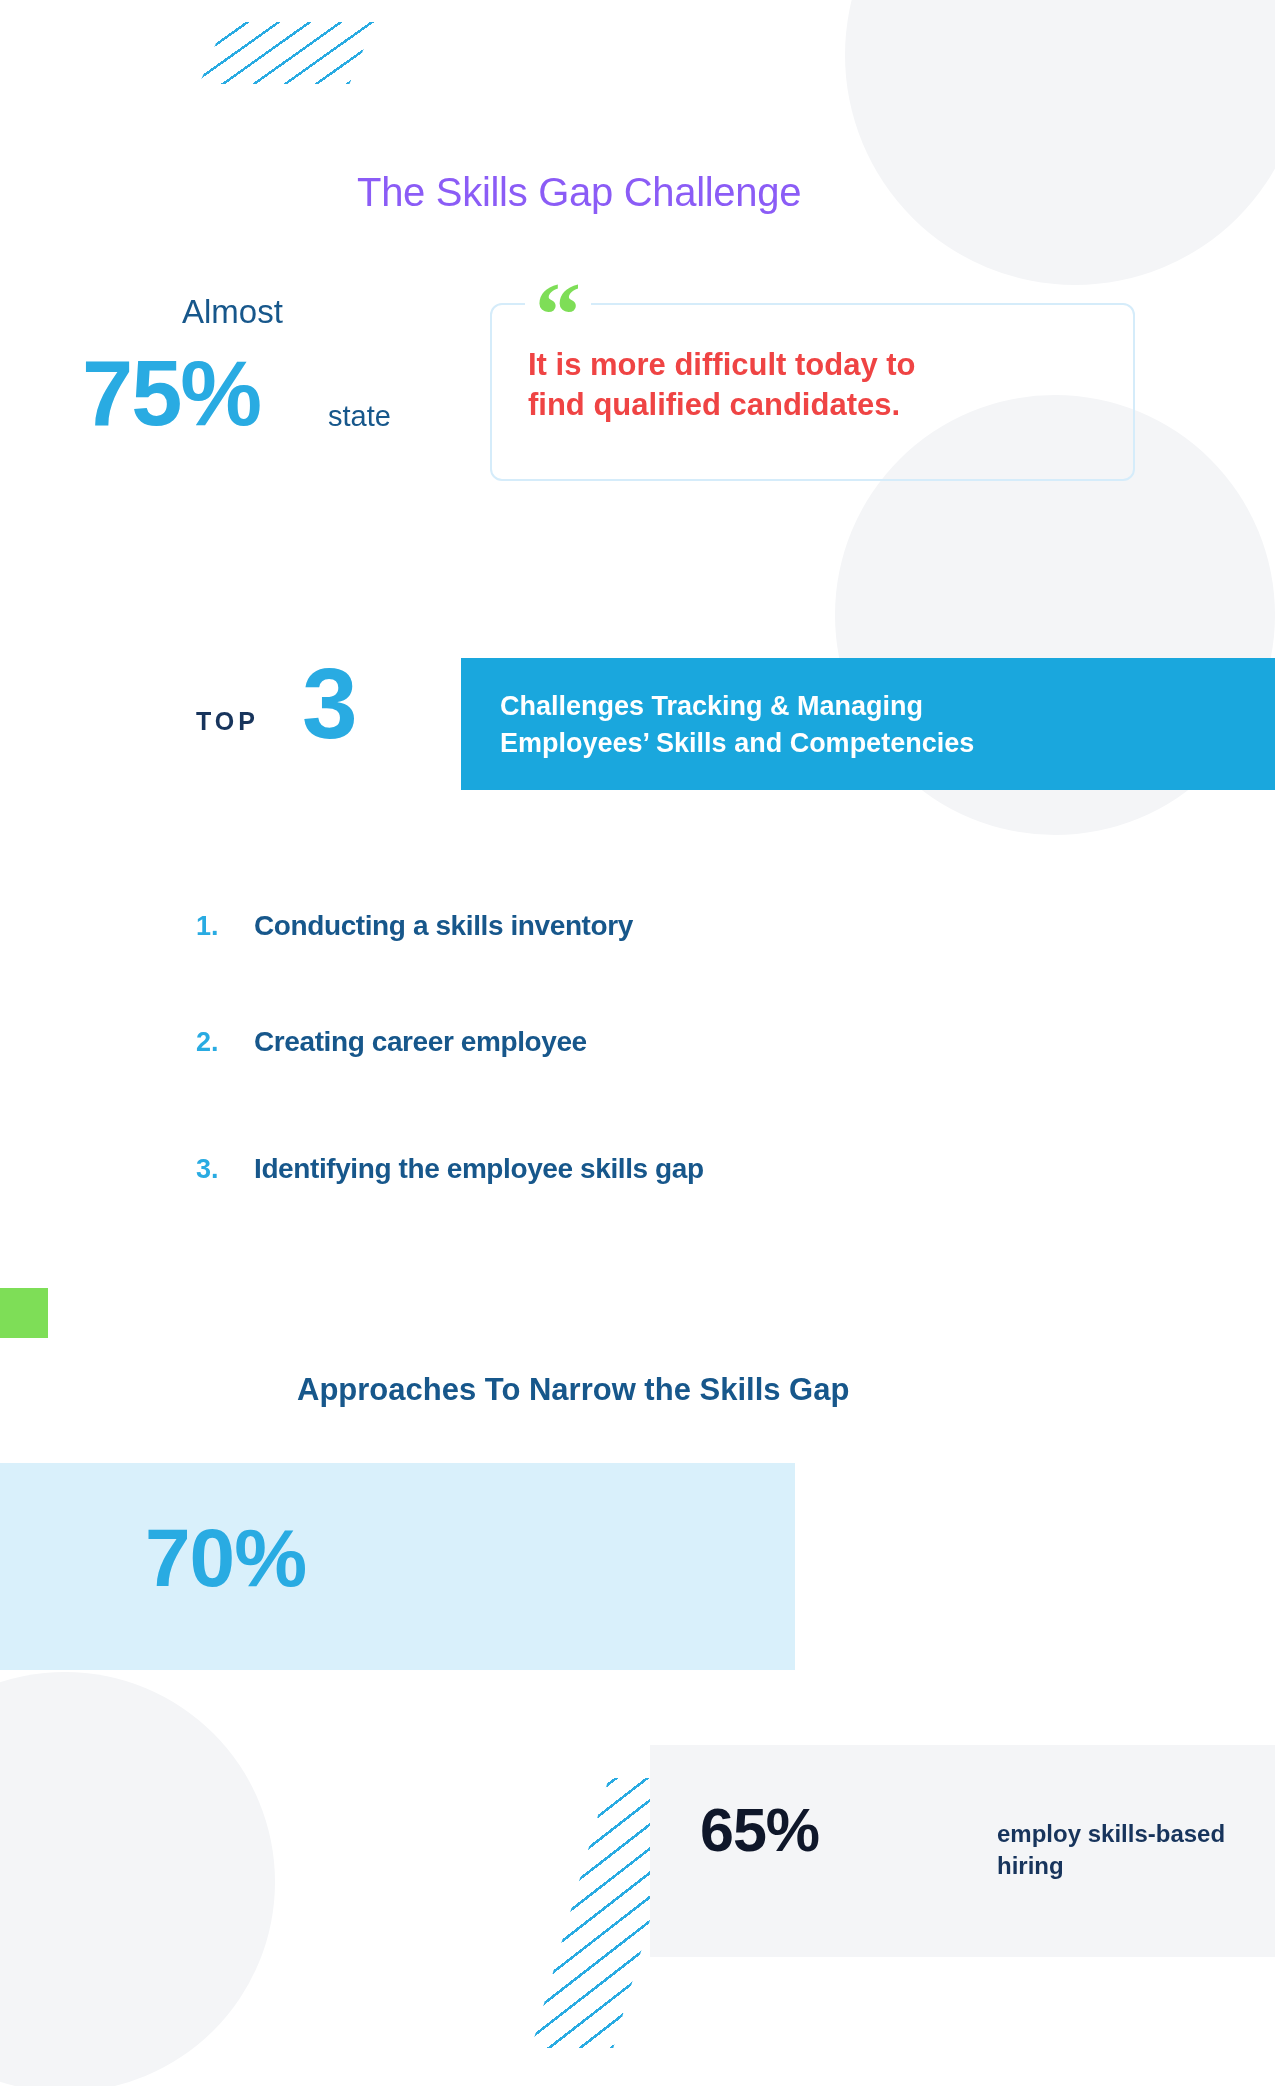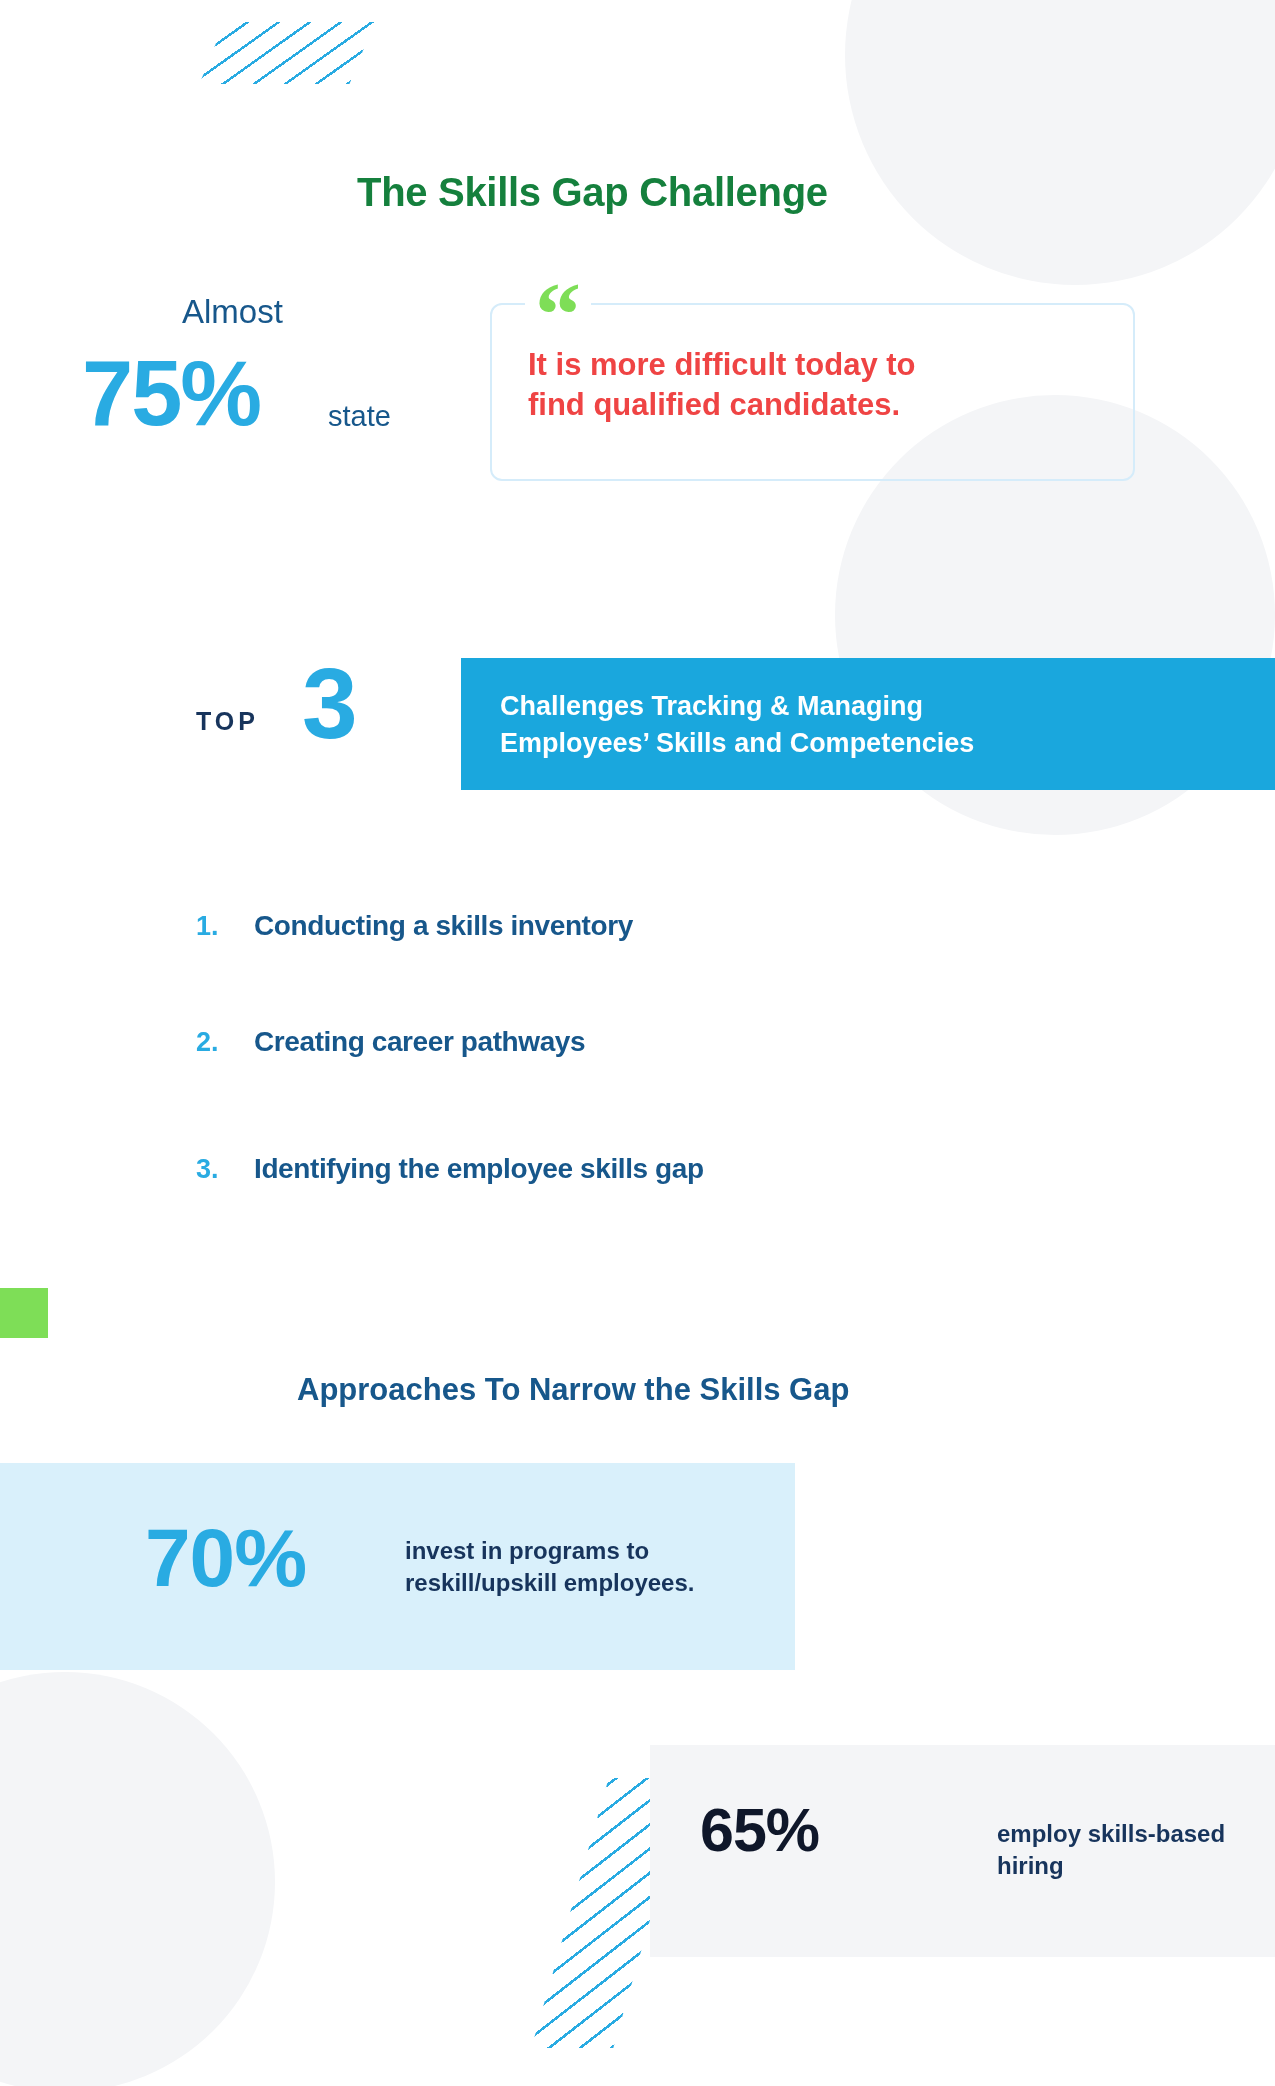--- a/index.html
+++ b/index.html
@@ -78,22 +78,22 @@
     height: 50px;
     background: #7ede57;
   }
 
   
   .main-title {
     position: absolute;
     left: 357px;
     top: 170px;
     font-size: 40px;
-    font-weight: bold;
-    color: #15803d;
+    font-weight: normal;
+    color: #8b5cf6;
     letter-spacing: -0.3px;
     white-space: nowrap;
   }
 
   .almost-label {
     position: absolute;
     left: 182px;
     top: 293px;
     font-size: 33px;
     color: #17578b;
@@ -316,30 +316,29 @@
   <div class="top-number">3</div>
   <div class="banner"></div>
   <div class="banner-text"><span>Challenges Tracking &amp; Managing</span><br><span>Employees’ Skills and Competencies</span></div>
 
   <div class="list-item li-1">
     <span class="list-num">1.</span>
     <span class="list-label">Conducting a skills inventory</span>
   </div>
   <div class="list-item li-2">
     <span class="list-num">2.</span>
-    <span class="list-label">Creating career pathways</span>
+    <span class="list-label">Creating career employee</span>
   </div>
   <div class="list-item li-3">
     <span class="list-num">3.</span>
     <span class="list-label">Identifying the employee skills gap</span>
   </div>
 
   <div class="approaches-title">Approaches To Narrow the Skills Gap</div>
 
   <div class="band-70"></div>
   <div class="stat-70">70%</div>
-  <div class="desc-70"><span>invest in programs to</span><br><span>reskill/upskill employees.</span></div>
 
   <div class="panel-65"></div>
   <div class="stat-65">65%</div>
   <div class="desc-65"><span>employ skills-based</span><br><span>hiring</span></div>
 
 </div>
 
 </body></html>

